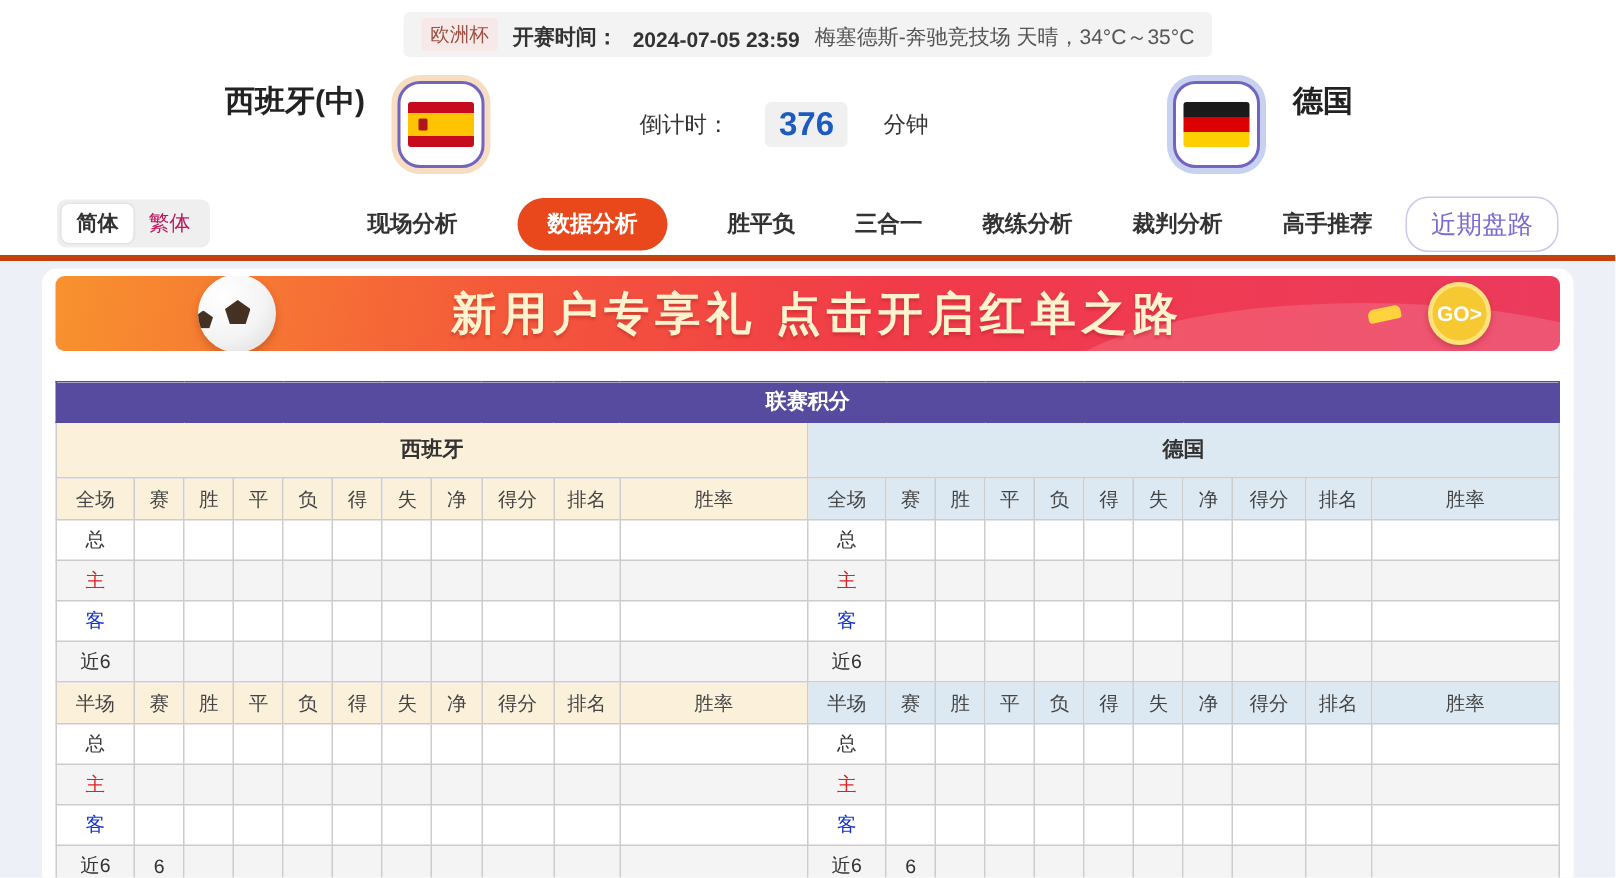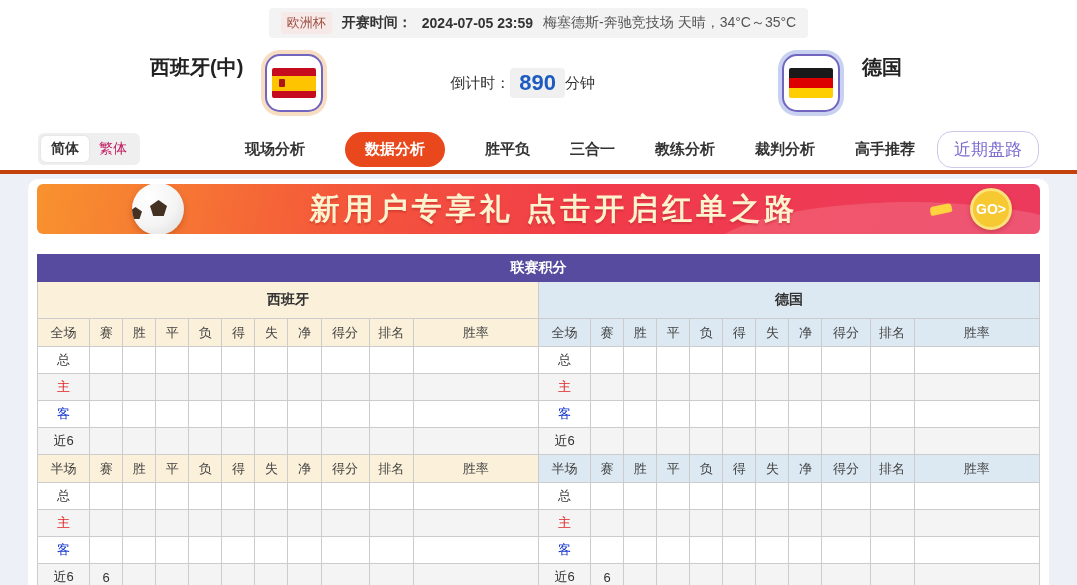--- a/index.html
+++ b/index.html
@@ -1,38 +1,38 @@
 <!DOCTYPE html>
 <html><head>
 <meta charset="utf-8">
 <style>
   * { margin:0; padding:0; box-sizing:border-box; }
   html,body { width:1077px; height:585px; overflow:hidden; background:#fff;
     font-family:"Liberation Sans","DejaVu Sans",sans-serif; color:#333; }
 
   
   .topbar-wrap { display:flex; justify-content:center; padding-top:8px; background:#fff; }
-  .topbar { display:flex; align-items:center; gap:10px; background:#f3f3f3;
+  .topbar { display:flex; align-items:flex-end; gap:10px; background:#f3f3f3;
     border-radius:4px; padding:4px 12px; font-size:14px; color:#555; }
   .league-badge { background:#f7e9e7; color:#9c4f43; padding:2px 6px; border-radius:3px; font-size:13px; }
   .kickoff-label, .kickoff-time { font-weight:bold; color:#333; }
 
   
   .match-header { display:flex; align-items:center; height:90px; padding:0 175px 0 150px; background:#fff; }
   .team-group { display:flex; align-items:flex-start; gap:22px; }
   .team-name { font-size:20px; font-weight:bold; color:#222; }
   .flag-box { width:58px; height:58px; background:#fff; border:2px solid #7165bf; border-radius:15px;
     display:flex; align-items:center; justify-content:center; }
   .flag-box.home { box-shadow:0 0 0 4px #f7ddc2; }
   .flag-box.away { box-shadow:0 0 0 4px #c8d2f0; }
   .flag { width:44px; height:30px; border-radius:2px; position:relative; }
   .flag-spain { background:linear-gradient(to bottom,#c60b1e 0 25%,#ffc400 25% 75%,#c60b1e 75% 100%); }
   .flag-spain::after { content:""; position:absolute; left:7px; top:11px; width:6px; height:8px; background:#ad1519; border-radius:1px; }
   .flag-germany { background:linear-gradient(to bottom,#1a1a1a 0 33%,#dd0000 33% 66%,#ffce00 66% 100%); }
-  .countdown { flex:1; display:flex; align-items:center; justify-content:center; gap:0; font-size:15px; margin-right:60px; }
+  .countdown { flex:1; display:flex; align-items:center; justify-content:center; gap:24px; font-size:15px; margin-right:60px; }
   .countdown-value { background:#f0f0f0; color:#1c5bbf; font-size:22px; font-weight:bold; padding:2px 9px; border-radius:4px; }
 
   
   .nav { display:flex; align-items:center; height:46px; padding:0 38px; background:#fff; border-bottom:4px solid #c2410c; }
   .lang-toggle { display:flex; background:#efefef; border-radius:6px; padding:3px; font-size:14px; }
   .lang-toggle .lang { padding:4px 10px; border-radius:5px; color:#be185d; cursor:pointer; }
   .lang-toggle .lang.active { background:#fff; color:#333; font-weight:bold; box-shadow:0 0 2px rgba(0,0,0,.12); }
   .nav-tabs { display:flex; align-items:center; gap:40px; margin-left:105px; font-size:15px; font-weight:bold; color:#333; }
   .nav-tab { cursor:pointer; padding:8px 0; }
   .nav-tab.active { background:#e8481b; color:#fff; padding:8px 20px; border-radius:18px; }
@@ -53,21 +53,21 @@
   .ball::before { content:""; position:absolute; width:17px; height:16px; background:#443122; left:18px; top:17px;
     clip-path:polygon(50% 0,100% 38%,81% 100%,19% 100%,0 38%); }
   .ball::after { content:""; position:absolute; width:13px; height:12px; background:#443122;
     clip-path:polygon(50% 0,100% 38%,81% 100%,19% 100%,0 38%); left:-3px; top:24px;
     box-shadow:43px -16px 0 #443122, 46px 20px 0 #443122, 12px -28px 0 #443122, 26px 32px 0 #443122; }
   .banner-text { flex:1; text-align:center; font-size:30px; font-weight:bold; color:#fdf3cf; letter-spacing:4px;
     text-shadow:0 2px 2px rgba(160,30,30,.35); white-space:nowrap; z-index:1; }
   .ingot { width:22px; height:9px; background:#ffd23e; border-radius:4px 4px 2px 2px; transform:rotate(-12deg);
     margin:0 18px 0 6px; flex:none; z-index:1; }
   .go-coin { width:42px; height:42px; border-radius:50%; background:#f6c832; border:3px solid #fbe27a; flex:none;
-    margin-right:28px; display:flex; align-items:center; justify-content:center; color:#fff; font-weight:bold;
+    margin-right:46px; display:flex; align-items:center; justify-content:center; color:#fff; font-weight:bold;
     font-size:14px; z-index:1; box-shadow:0 2px 4px rgba(140,20,40,.35); cursor:pointer; }
 
   
   .table-wrap { margin-top:20px; }
   table.league { width:100%; border-collapse:collapse; table-layout:fixed; font-size:13px; }
   table.league td { border:1px solid #ccc; text-align:center; overflow:hidden; white-space:nowrap; }
   tr.title-row td { background:#564b9e; color:#fff; font-weight:bold; font-size:14px; height:27px; border-color:#564b9e; }
   tr.team-row td { height:37px; font-weight:bold; font-size:14px; color:#333; }
   td.home-bg { background:#fbf0d9; }
   td.away-bg { background:#dde9f2; }
@@ -91,21 +91,21 @@
 
 <div class="match-header">
   <div class="team-group">
     <span class="team-name">西班牙(中)</span>
     <span class="flag-box home">
         <span class="flag flag-spain"></span>
       </span>
   </div>
   <div class="countdown">
     <span>倒计时：</span>
-    <span class="countdown-value">890</span>
+    <span class="countdown-value">376</span>
     <span>分钟</span>
   </div>
   <div class="team-group">
     <span class="flag-box away">
         <span class="flag flag-germany"></span>
       </span>
     <span class="team-name">德国</span>
   </div>
 </div>
 

